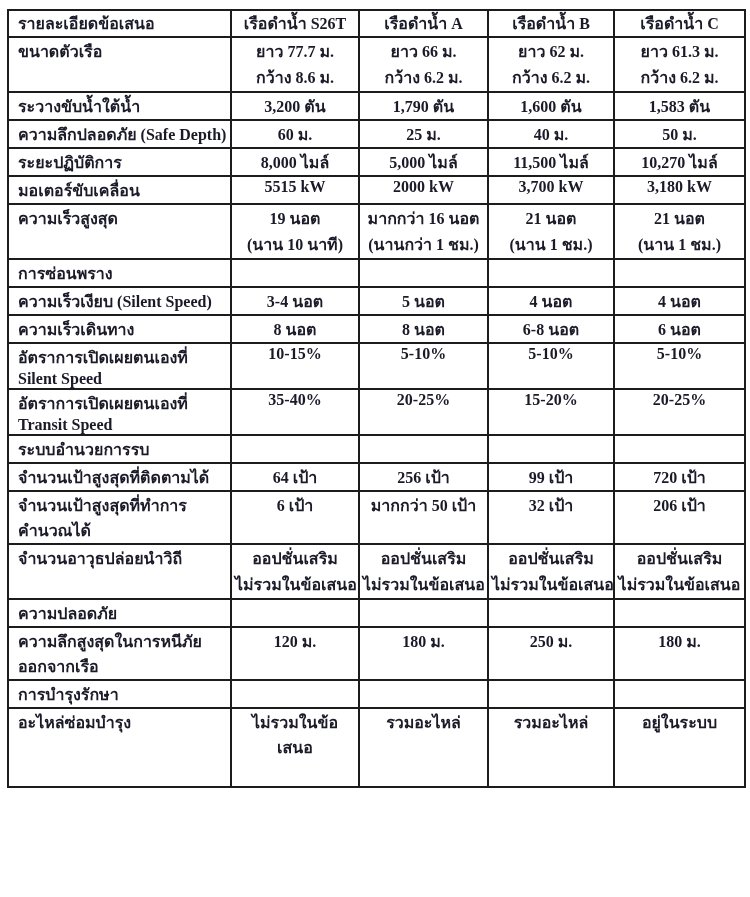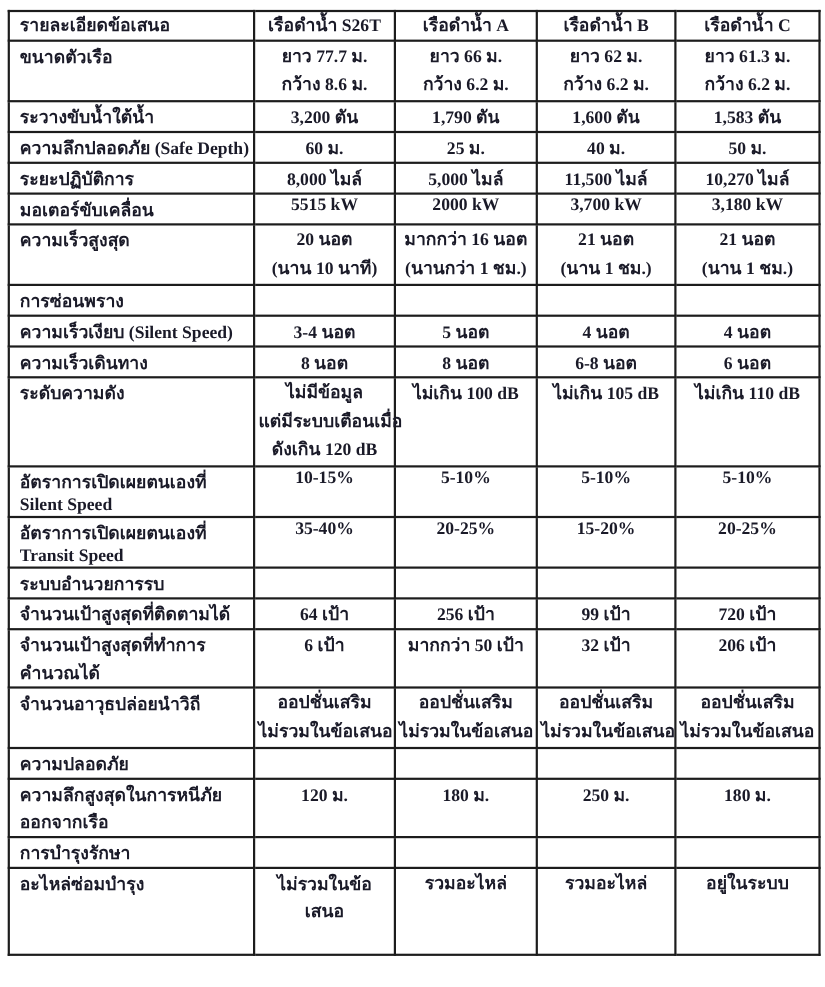--- a/index.html
+++ b/index.html
@@ -122,21 +122,21 @@
           <tr style="height: 27px;">
             <td class="label">มอเตอร์ขับเคลื่อน</td>
             <td class="value">5515 kW</td>
             <td class="value">2000 kW</td>
             <td class="value">3,700 kW</td>
             <td class="value">3,180 kW</td>
           </tr>
           <tr style="height: 54px;">
             <td class="label">ความเร็วสูงสุด</td>
             <td class="value">
-              <div class="cell-line">20 นอต</div>
+              <div class="cell-line">19 นอต</div>
               <div class="cell-line">(นาน 10 นาที)</div>
             </td>
             <td class="value">
               <div class="cell-line">มากกว่า 16 นอต</div>
               <div class="cell-line">(นานกว่า 1 ชม.)</div>
             </td>
             <td class="value">
               <div class="cell-line">21 นอต</div>
               <div class="cell-line">(นาน 1 ชม.)</div>
             </td>
@@ -158,31 +158,20 @@
             <td class="value">5 นอต</td>
             <td class="value">4 นอต</td>
             <td class="value">4 นอต</td>
           </tr>
           <tr style="height: 27px;">
             <td class="label">ความเร็วเดินทาง</td>
             <td class="value">8 นอต</td>
             <td class="value">8 นอต</td>
             <td class="value">6-8 นอต</td>
             <td class="value">6 นอต</td>
-          </tr>
-          <tr style="height: 79px;">
-            <td class="label">ระดับความดัง</td>
-            <td class="value">
-              <div class="cell-line">ไม่มีข้อมูล</div>
-              <div class="cell-line">แต่มีระบบเตือนเมื่อ</div>
-              <div class="cell-line">ดังเกิน 120 dB</div>
-            </td>
-            <td class="value">ไม่เกิน 100 dB</td>
-            <td class="value">ไม่เกิน 105 dB</td>
-            <td class="value">ไม่เกิน 110 dB</td>
           </tr>
           <tr style="height: 27px;">
             <td class="label">อัตราการเปิดเผยตนเองที่ Silent Speed</td>
             <td class="value">10-15%</td>
             <td class="value">5-10%</td>
             <td class="value">5-10%</td>
             <td class="value">5-10%</td>
           </tr>
           <tr style="height: 27px;">
             <td class="label">อัตราการเปิดเผยตนเองที่ Transit Speed</td>

